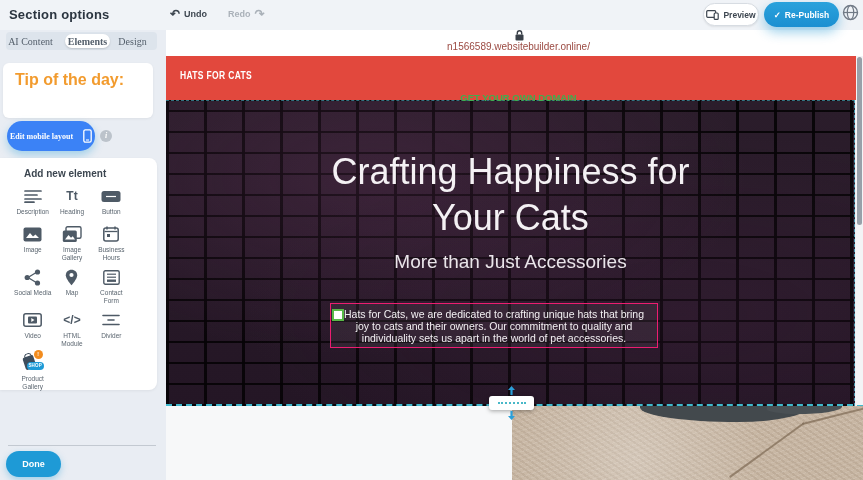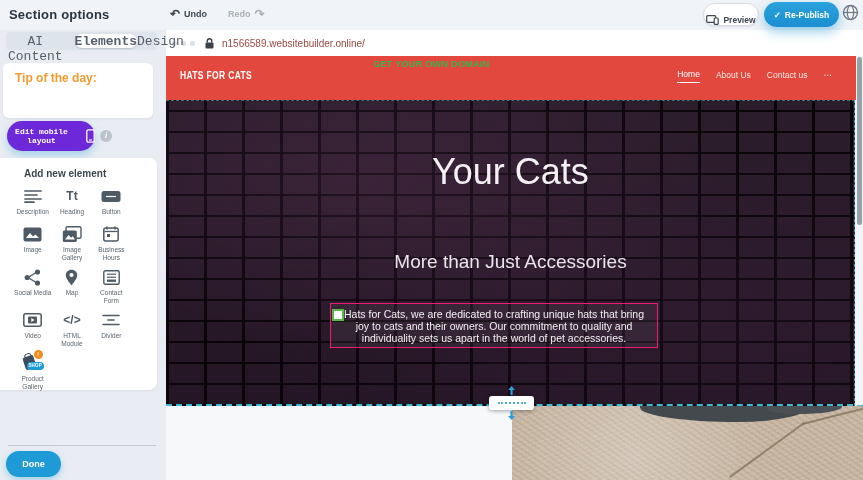--- a/index.html
+++ b/index.html
@@ -7,51 +7,51 @@
   body { position:relative; font-family:"Liberation Sans",sans-serif; background:#eef1f5; overflow:hidden; }
   .abs { position:absolute; }
 
   
   #topbar { left:0; top:0; width:863px; height:30px; background:#f0f3f7; z-index:30; }
   #panel-title { left:9px; top:7px; font-size:13px; font-weight:bold; color:#2b3540; letter-spacing:.2px; }
   .ur-btn { top:5px; height:18px; display:flex; align-items:center; gap:4px; cursor:pointer; background:none; border:none; font-family:inherit; }
   #undo-btn { left:170px; color:#3d4650; font-weight:bold; font-size:9px; }
   #redo-btn { left:212px; color:#aab1b9; font-weight:bold; font-size:9px;margin-left:16px; }
   .ur-icon { font-size:12px; line-height:1; }
-  #preview-btn { left:703px; top:3px; width:56px; height:23px; border-radius:12px; background:#fff; border:1px solid #d7dce2; display:flex; align-items:flex-end; justify-content:center; gap:4px; font-size:8.5px; font-weight:bold; color:#3d4650; box-shadow:0 1px 2px rgba(0,0,0,.08); cursor:pointer; font-family:inherit; }
+  #preview-btn { left:703px; top:3px; width:56px; height:23px; border-radius:12px; background:#fff; border:1px solid #d7dce2; display:flex; align-items:center; justify-content:center; gap:4px; font-size:8.5px; font-weight:bold; color:#3d4650; box-shadow:0 1px 2px rgba(0,0,0,.08); cursor:pointer; font-family:inherit; }
   #republish-btn { left:764px; top:2px; width:75px; height:25px; border-radius:13px; border:none; background:linear-gradient(#2aa2dc,#1b8fd1); color:#fff; font-size:8.5px; font-weight:bold; display:flex; align-items:center; justify-content:center; gap:4px; box-shadow:0 5px 12px rgba(30,150,210,.45); cursor:pointer; font-family:inherit; }
   #globe-btn { left:842px; top:4px; width:17px; height:17px; background:none; border:none; cursor:pointer; padding:0; }
 
   
   #left-panel { left:0; top:30px; width:166px; height:450px; background:#e9edf3; z-index:20; }
   #tabs { left:6px; top:2px; width:151px; height:18px; background:#dde4ec; border-radius:4px; display:flex; align-items:center; padding:2px; }
-  .tab { flex:1; height:14px; border:none; background:none; font-size:13px; color:#55606c; font-family:Liberation Mono, monospace; border-radius:8px; cursor:pointer; }
+  .tab { flex:1; height:14px; border:none; background:none; font-size:10px; color:#55606c; font-family:Liberation Serif, serif; border-radius:8px; cursor:pointer; }
   .tab.active { background:#fff; font-weight:bold; box-shadow:0 1px 2px rgba(0,0,0,.15);margin-left:12px; }
   #tip-card { left:3px; top:33px; width:150px; height:55px; background:#fff; border-radius:6px; box-shadow:0 1px 3px rgba(0,0,0,.06); padding:8px 12px; }
-  #tip-title { font-size:12px; font-weight:bold; color:#f29b2e; margin-bottom:11px; }
+  #tip-title { font-size:16px; font-weight:bold; color:#f29b2e; margin-bottom:11px; }
   #tip-body { font-size:7.5px; line-height:10px; color:#6f93bb; }
-  #mobile-btn { left:7px; top:91px; width:88px; height:30px; border-radius:16px; border:none; background:#6d28d9; color:#fff; font-size:8px; font-weight:bold; display:flex; align-items:center; justify-content:center; gap:10px; box-shadow:0 4px 8px rgba(30,154,214,.35); cursor:pointer; font-family:Liberation Mono, monospace; }
+  #mobile-btn { left:7px; top:91px; width:88px; height:30px; border-radius:16px; border:none; background:#3b82f6; color:#fff; font-size:8px; font-weight:bold; display:flex; align-items:center; justify-content:center; gap:10px; box-shadow:0 4px 8px rgba(30,154,214,.35); cursor:pointer; font-family:Liberation Serif, serif; }
   #info-btn { left:100px; top:100px; width:12px; height:12px; border-radius:50%; border:none; background:#bcc3cb; color:#fff; font-size:8px; font-weight:bold; line-height:12px; text-align:center; cursor:pointer; padding:0; font-family:"Liberation Serif",serif; font-style:italic; }
   #add-card { left:0px; top:128px; width:157px; height:232px; background:#fff; border-radius:0 8px 8px 0; box-shadow:0 1px 3px rgba(0,0,0,.06); }
   #add-title { left:24px; top:10px; font-size:10px; font-weight:bold; color:#3c4650; }
   #el-grid { left:13px; top:28px; width:118px; display:grid; grid-template-columns:repeat(3,1fr); row-gap:5px; column-gap:0; }
   .el-item { display:flex; flex-direction:column; align-items:center; cursor:pointer; min-height:33px; }
   .el-icon { height:20px; display:flex; align-items:center; justify-content:center; margin-bottom:2px; }
   .el-label { font-size:6.5px; color:#5a656f; text-align:center; line-height:8px; max-width:40px; }
   .glyph-icon { font-size:12px; font-weight:bold; color:#4e5a66; font-family:"Liberation Sans",sans-serif; }
   #pg-icon { position:relative; width:24px; height:20px; }
   #pg-bag { position:absolute; left:3px; top:3px; width:11px; height:13px; background:#3e4d5c; border-radius:2px; transform:rotate(-18deg); }
   #pg-bag:before { content:""; position:absolute; left:2px; top:-3px; width:6px; height:5px; border:1.3px solid #3e4d5c; border-bottom:none; border-radius:4px 4px 0 0; }
   #pg-shop { position:absolute; left:6px; top:9px; width:17px; height:8px; background:#1e9ad6; border-radius:4px; color:#fff; font-size:4.5px; font-weight:bold; text-align:center; line-height:8px; letter-spacing:.2px; }
   #pg-badge { position:absolute; left:13px; top:-3px; width:9px; height:9px; background:#f28c1e; border-radius:50%; color:#fff; font-size:5px; line-height:9px; text-align:center; font-weight:bold; }
   #panel-divider { left:8px; top:415px; width:148px; height:1px; background:#c3c9d1; }
   #done-btn { left:6px; top:421px; width:55px; height:26px; border-radius:14px; border:none; background:#1e9ad6; color:#fff; font-size:9px; font-weight:bold; box-shadow:0 3px 7px rgba(30,154,214,.35); cursor:pointer; font-family:inherit; }
 
   
-  #browser-bar { left:166px; top:30px; width:697px; height:26px; background:#fff; z-index:10; display:flex; align-items:center; }
+  #browser-bar { left:166px; top:30px; width:697px; height:26px; background:#fff; z-index:10; display:flex; align-items:center;flex-direction:column; }
   .dot { width:5px; height:5px; border-radius:50%; background:#dcdfe3; margin-left:4px; }
   .dot:first-child { margin-left:6px; }
   #url-text { font-size:10px; color:#9b4a42; margin-left:8px; cursor:pointer; }
   #domain-link { font-size:9.5px; font-weight:bold; color:#3fae4f; margin-left:8px; cursor:pointer; text-decoration:none;margin-top:40px; }
 
   #site-header { left:166px; top:56px; width:690px; height:44px; background:#e2483d; z-index:5; }
   #site-logo { left:14px; top:14px; font-size:10px; font-weight:bold; color:#fff; letter-spacing:.4px; transform:scaleX(.85); transform-origin:left; cursor:pointer; }
   #site-nav { right:24px; top:13px; display:flex; gap:16px; align-items:center; }
   .nav-item { font-size:8.5px; color:#fde9e7; cursor:pointer; padding-bottom:3px; }
   .nav-item.active { border-bottom:1.5px solid #fff; color:#fff; }
@@ -318,30 +318,25 @@
         <rect x="0.5" y="4.5" width="8" height="6" rx="1" fill="#3a4149"></rect>
         <path d="M2.3 4.5 V3 a2.2 2.2 0 0 1 4.4 0 V4.5" fill="none" stroke="#3a4149" stroke-width="1.4"></path>
       </svg>
   </span>
   <span id="url-text">n1566589.websitebuilder.online/</span>
   <a id="domain-link">GET YOUR OWN DOMAIN</a>
 </div>
 
 <div id="site-header" class="abs">
   <div id="site-logo" class="abs">HATS FOR CATS</div>
-  <div id="site-nav" class="abs">
-    <span class="nav-item active">Home</span>
-    <span class="nav-item">About Us</span>
-    <span class="nav-item">Contact us</span>
-    <span class="nav-item">⋯</span>
-  </div>
 </div>
 
 <div id="hero" class="abs">
   <div id="hero-title" class="abs">
+    <div>Crafting Happiness for</div>
     <div>Your Cats</div>
   </div>
   <div id="hero-subtitle" class="abs">More than Just Accessories</div>
   <div id="hero-textbox" class="abs">
     <div id="drag-handle" class="abs"></div>
     <div id="hero-paragraph">Hats for Cats, we are dedicated to crafting unique hats that bring joy to cats and their owners. Our commitment to quality and individuality sets us apart in the world of pet accessories.</div>
   </div>
 </div>
 
 <div id="section-left-line" class="abs"></div>

